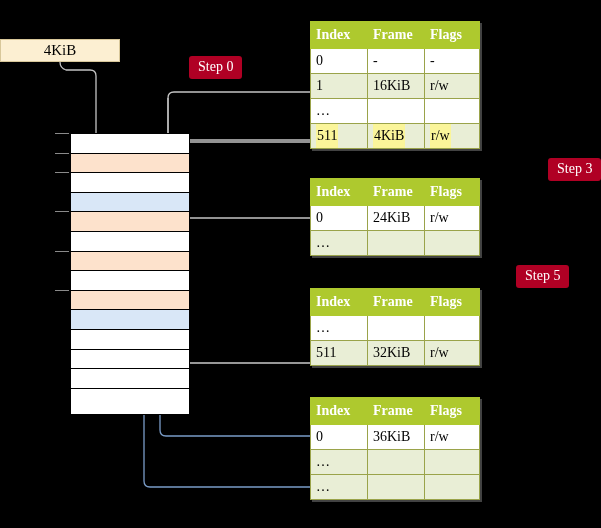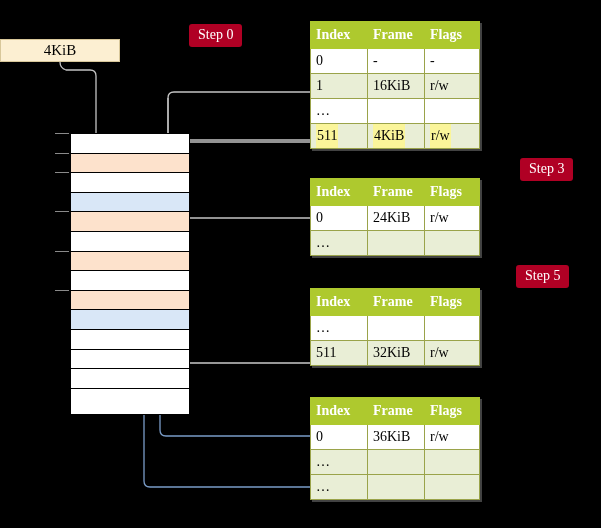--- a/index.html
+++ b/index.html
@@ -133,22 +133,22 @@
 
     <path d="M310,436 L166,436 Q160,436 160,430 L160,333" fill="none" stroke="#7a9cc8" stroke-width="1.3" marker-end="url(#ahB)"></path>
 
     <path d="M310,487 L150,487 Q144,487 144,481 L144,219" fill="none" stroke="#7a9cc8" stroke-width="1.3" marker-end="url(#ahB)"></path>
   </svg>
 
   <div class="memlabel" style="left:0px;top:39px;width:120px;height:23px;">
     <span>4KiB</span>
   </div>
 
-  <div class="badge" style="left:189px;top:24px;">Step 0</div>
-  <div class="badge" style="left:520px;top:158px;text-align:right;">Step 3</div>
+  <div class="badge" style="left:189px;top:56px;">Step 0</div>
+  <div class="badge" style="left:548px;top:158px;text-align:right;">Step 3</div>
   <div class="badge" style="left:516px;top:265px;">Step 5</div>
 
   <div class="memcol" id="memcol" style="left:70px;top:133px;width:120px;height:282px;">
       <div class="memrow white" style="top: 0px; height: 19.6px; background: rgb(255, 255, 255);"></div>
       <div class="memrow orange" style="top: 19.6px; height: 19.6px; background: rgb(253, 226, 204);"></div>
       <div class="memrow white" style="top: 39.2px; height: 19.6px; background: rgb(255, 255, 255);"></div>
       <div class="memrow blue" style="top: 58.8px; height: 19.6px; background: rgb(217, 231, 247);"></div>
       <div class="memrow orange" style="top: 78.4px; height: 19.6px; background: rgb(253, 226, 204);"></div>
       <div class="memrow white" style="top: 98px; height: 19.6px; background: rgb(255, 255, 255);"></div>
       <div class="memrow orange" style="top: 117.6px; height: 19.6px; background: rgb(253, 226, 204);"></div>

